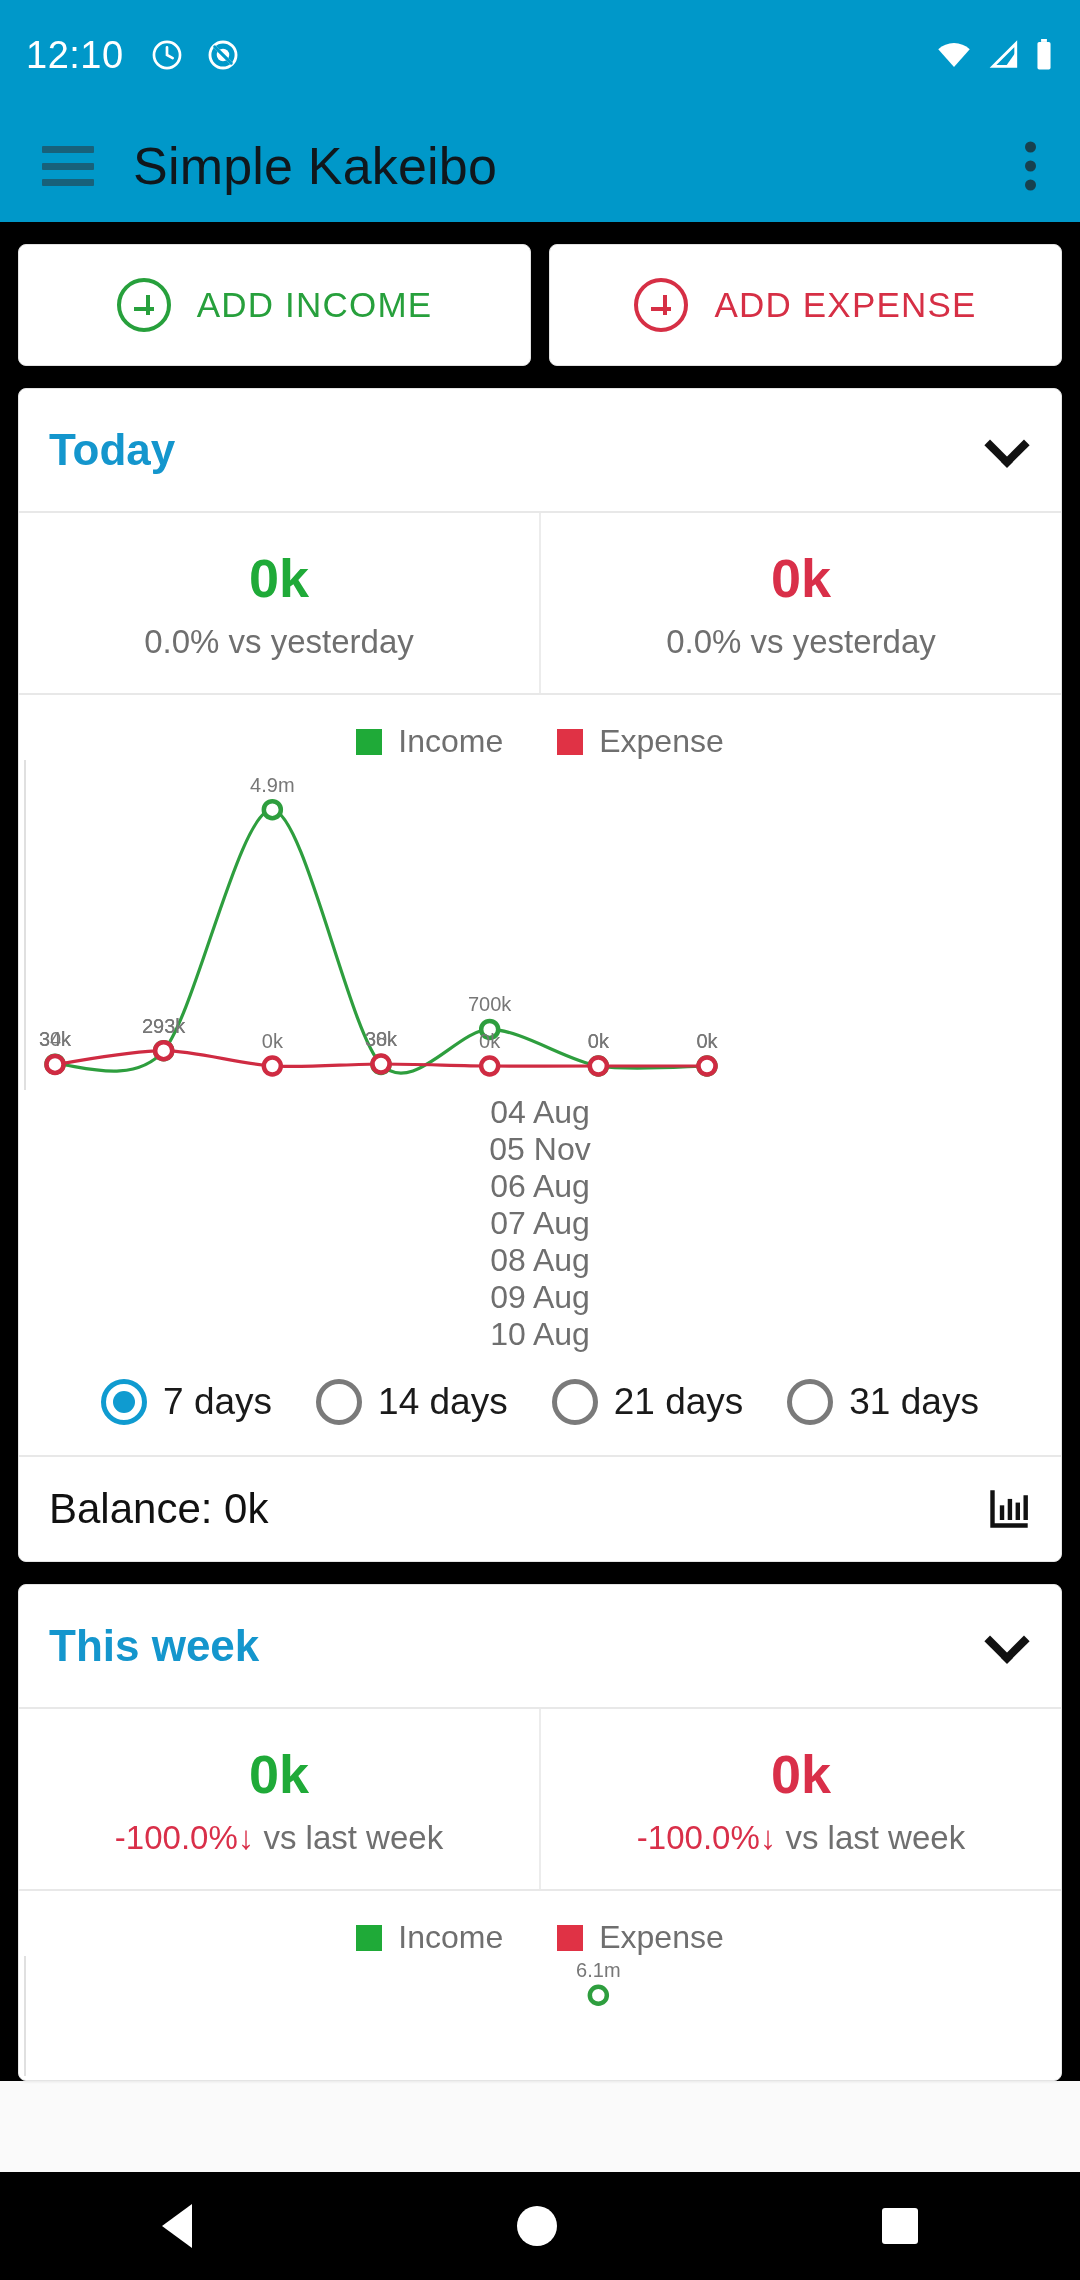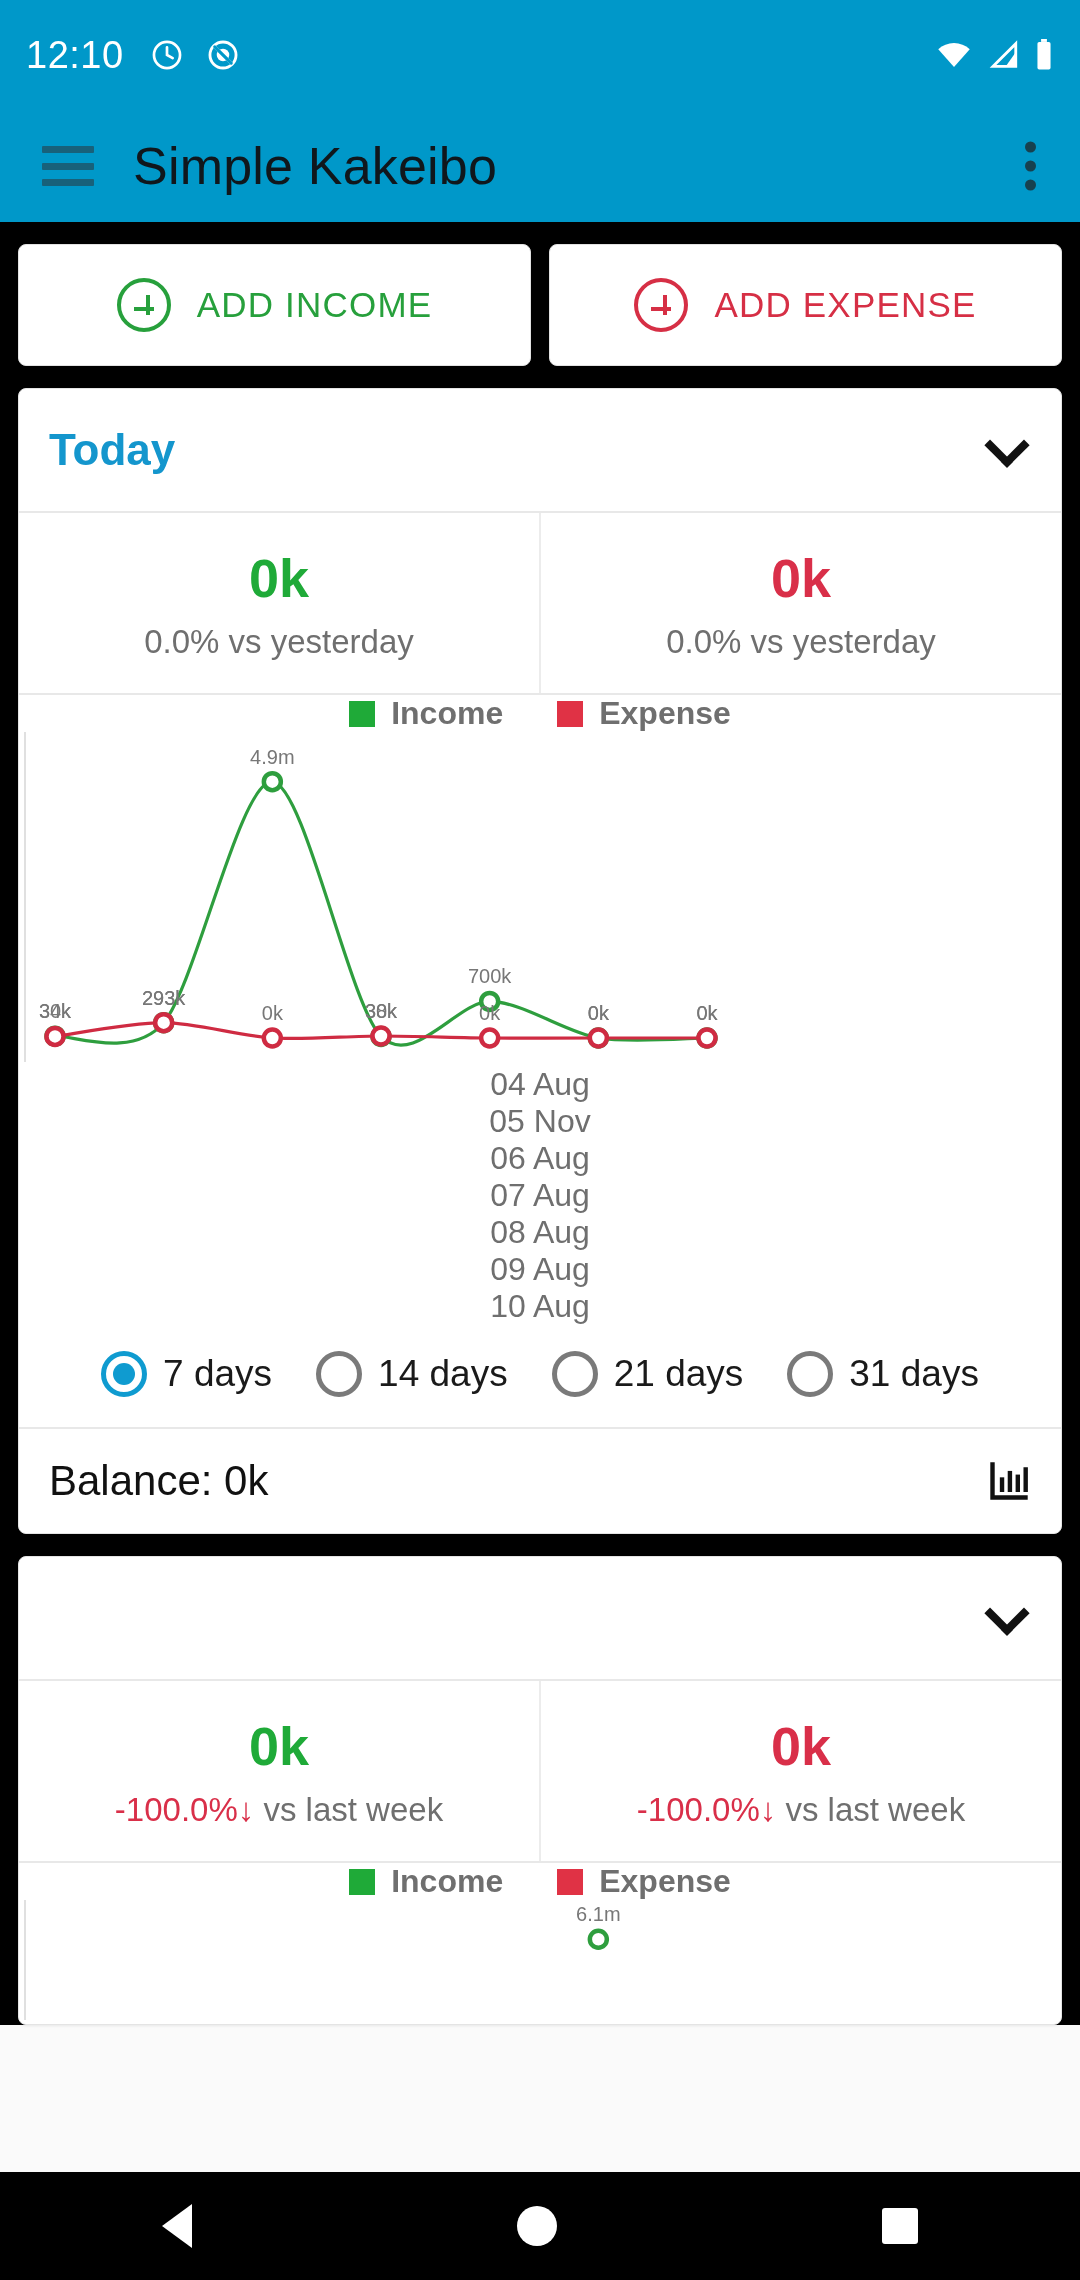--- a/index.html
+++ b/index.html
@@ -84,21 +84,21 @@
     flex: 1; padding: 34px 10px 32px; text-align: center;
   }
   .stat + .stat { border-left: 2px solid #ececec; }
   .stat .val { font-size: 54px; font-weight: 700; line-height: 1.15; }
   .val.pos { color: #1faa38; }
   .val.neg { color: #d92f49; }
   .stat .sub { font-size: 33px; color: #6f6f6f; margin-top: 14px; }
   .sub .delta-neg { color: #d92f49; }
 
   .legend { display: flex; align-items: center; justify-content: center; gap: 16px;
-    font-size: 32px; color: #6f6f6f; font-weight: bold; }
+    padding-top: 28px; font-size: 32px; color: #6f6f6f; }
   .legend .sw { width: 26px; height: 26px; display: inline-block; }
   .legend .sw.green { background: #1faa38; }
   .legend .sw.red { background: #e03245; }
   .legend .gap { width: 22px; }
 
   .chartwrap { position: relative; padding: 0 4px; }
   .xaxis { display: flex; padding: 0 14px; flex-direction: column; }
   .xaxis span { flex: 1; text-align: center; font-size: 32px; color: #6f6f6f; }
 
   .radios { display: flex; align-items: center; justify-content: center;
@@ -283,20 +283,21 @@
           <rect x="7" y="10" width="2.4" height="8" fill="#111"></rect>
           <rect x="11.3" y="6.5" width="2.4" height="11.5" fill="#111"></rect>
           <rect x="15.6" y="8.5" width="2.4" height="9.5" fill="#111"></rect>
           <rect x="19.9" y="4.5" width="2.4" height="13.5" fill="#111"></rect>
         </svg>
       </div>
     </div>
 
     <div class="card">
       <div class="card-head">
+        <h2>This week</h2>
         <span class="chev"></span>
       </div>
       <div class="divider"></div>
 
       <div class="stats">
         <div class="stat">
           <div class="val pos">0k</div>
           <div class="sub"><span class="delta-neg">-100.0%↓</span><span> vs last week</span></div>
         </div>
         <div class="stat">

